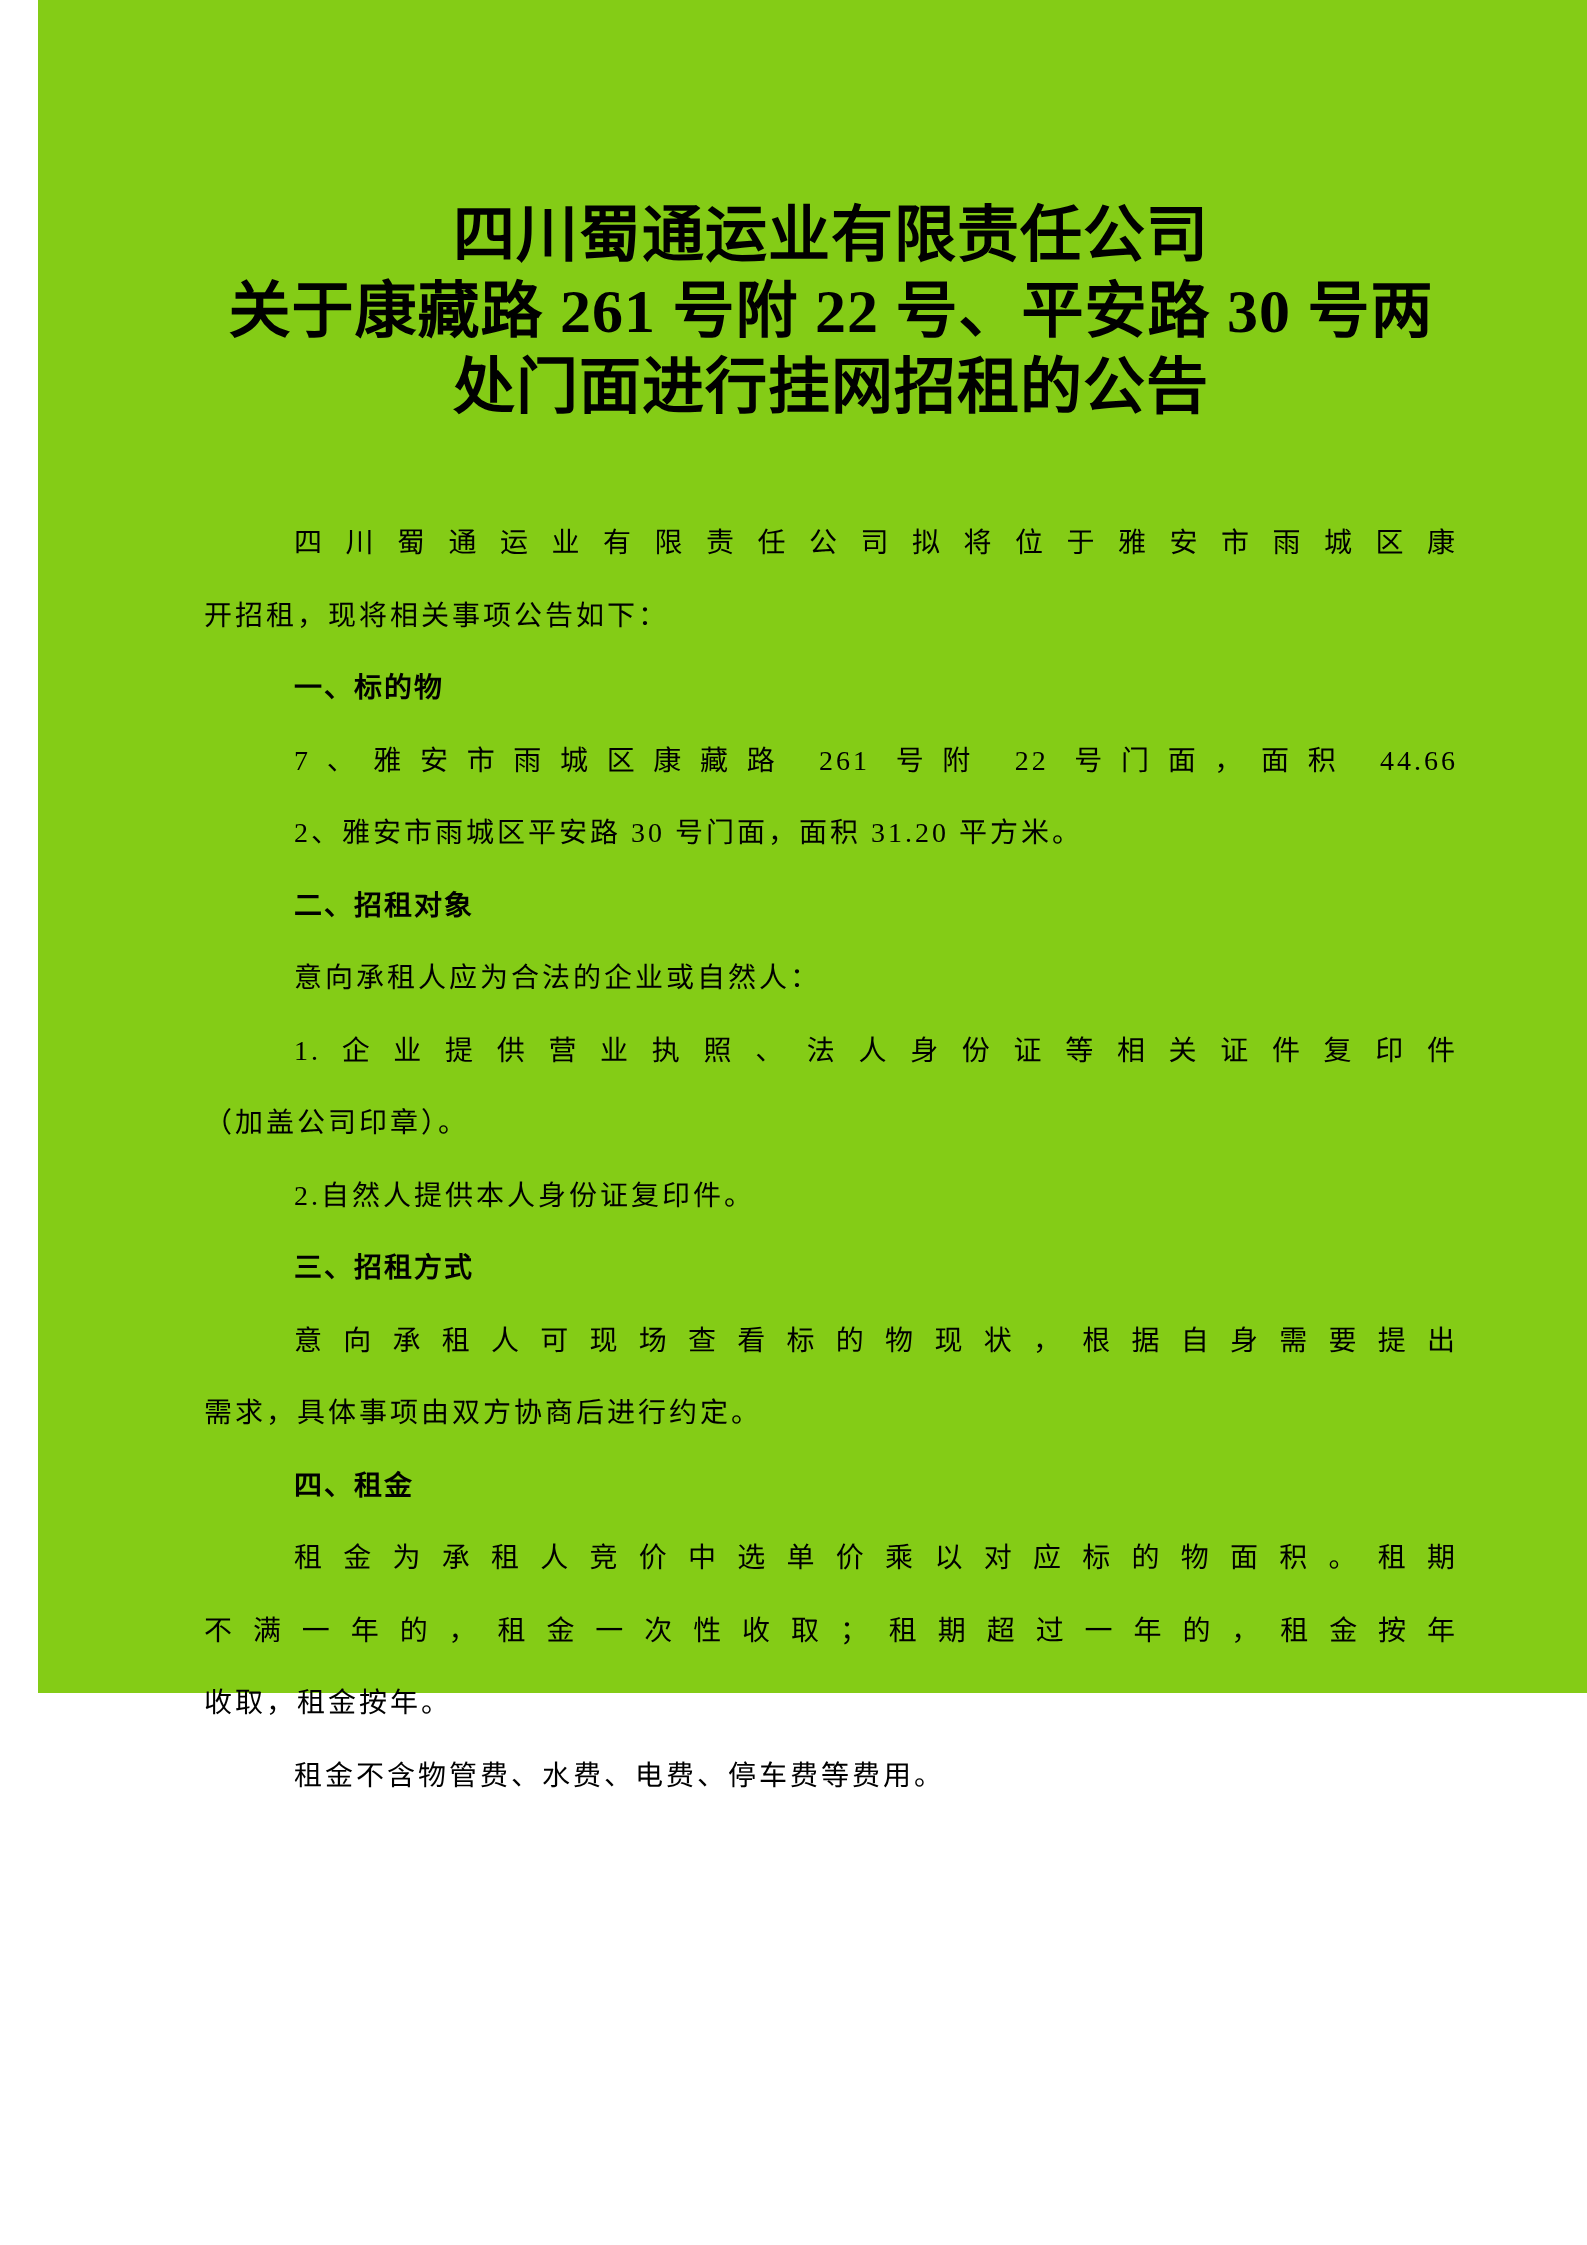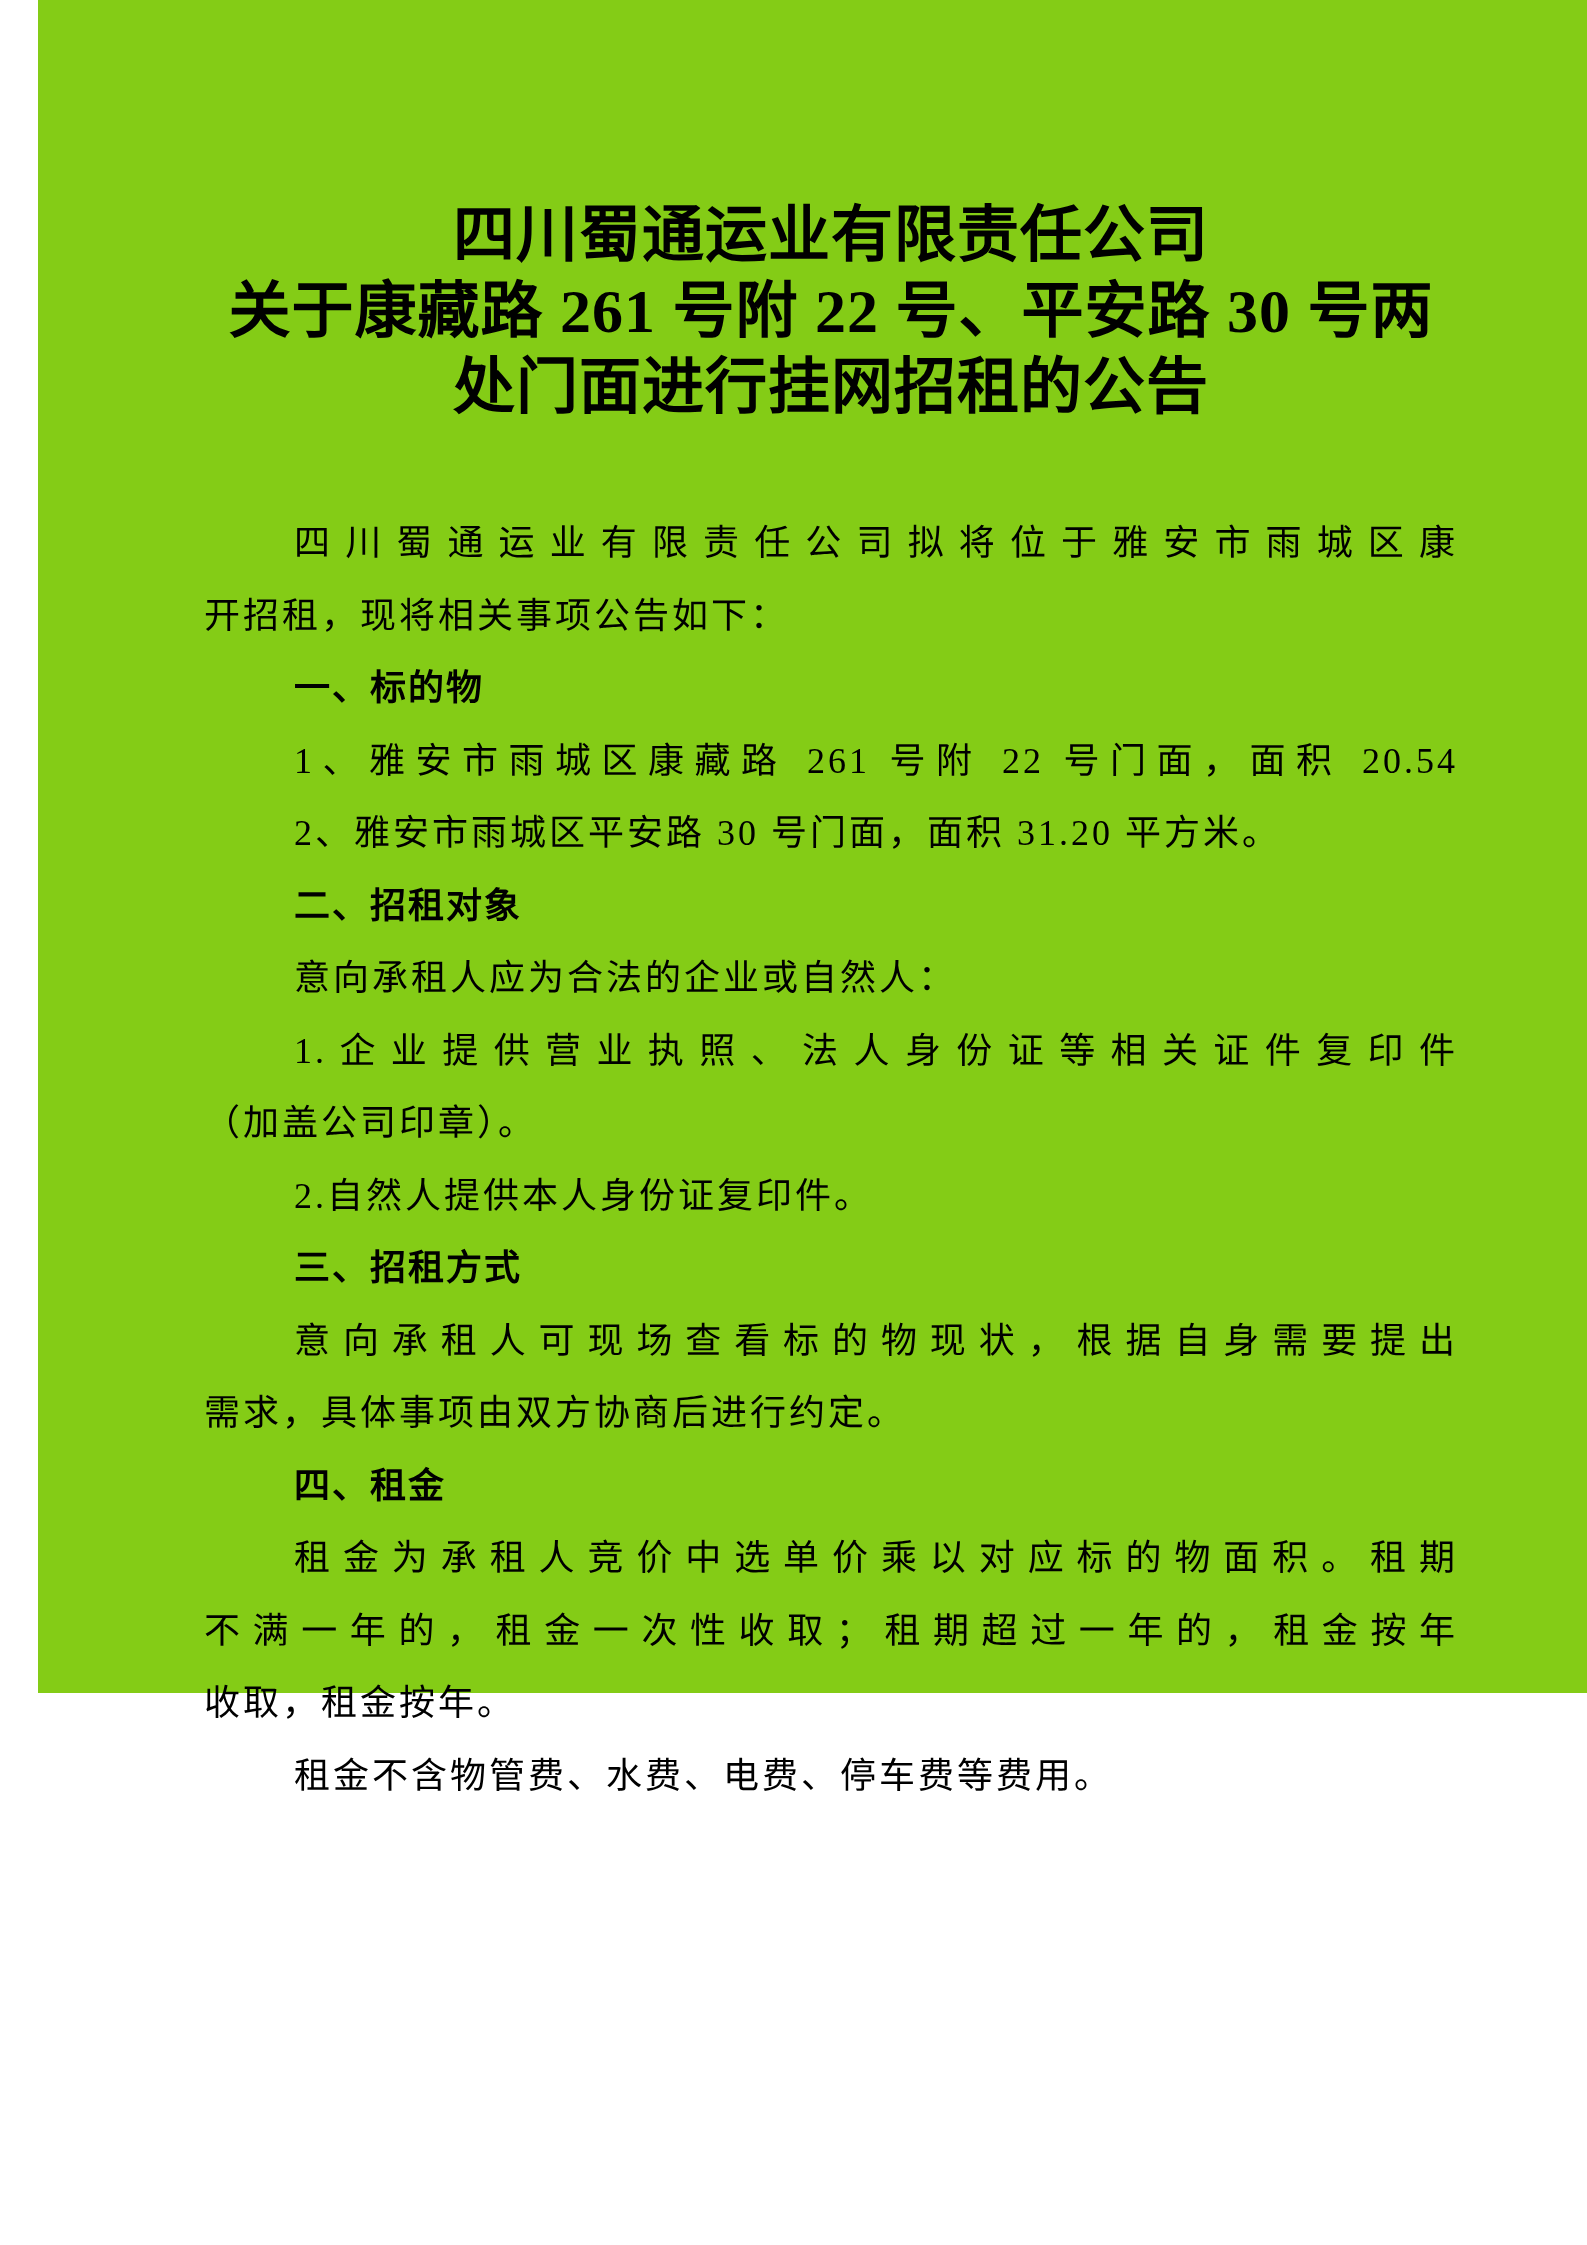--- a/index.html
+++ b/index.html
@@ -30,21 +30,21 @@
     text-align: center;
     letter-spacing: 1px;
   }
   .title-line {
     display: block;
   }
   .doc-body {
     margin-top: 82px;
     font-family: "Liberation Serif", "DejaVu Serif", serif;
     font-weight: 400;
-    font-size: 36px;
+    font-size: 28px;
     line-height: 72.5px;
     letter-spacing: 3px;
   }
   .line {
     width: 100%;
   }
   .line.indent {
     text-indent: 90px;
   }
   .line.justify {
@@ -63,21 +63,21 @@
 <div class="page">
   <h1 class="doc-title">
     <span class="title-line">四川蜀通运业有限责任公司</span>
     <span class="title-line">关于康藏路 261 号附 22 号、平安路 30 号两</span>
     <span class="title-line">处门面进行挂网招租的公告</span>
   </h1>
   <div class="doc-body">
       <div class="line indent justify">四川蜀通运业有限责任公司拟将位于雅安市雨城区康</div>
       <div class="line">开招租，现将相关事项公告如下：</div>
       <div class="line heading indent">一、标的物</div>
-      <div class="line indent justify">1、雅安市雨城区康藏路 261 号附 22 号门面，面积 20.54</div>
+      <div class="line indent justify">7、雅安市雨城区康藏路 261 号附 22 号门面，面积 44.66</div>
       <div class="line indent">2、雅安市雨城区平安路 30 号门面，面积 31.20 平方米。</div>
       <div class="line heading indent">二、招租对象</div>
       <div class="line indent">意向承租人应为合法的企业或自然人：</div>
       <div class="line indent justify">1.企业提供营业执照、法人身份证等相关证件复印件</div>
       <div class="line">（加盖公司印章）。</div>
       <div class="line indent">2.自然人提供本人身份证复印件。</div>
       <div class="line heading indent">三、招租方式</div>
       <div class="line indent justify">意向承租人可现场查看标的物现状，根据自身需要提出</div>
       <div class="line">需求，具体事项由双方协商后进行约定。</div>
       <div class="line heading indent">四、租金</div>

